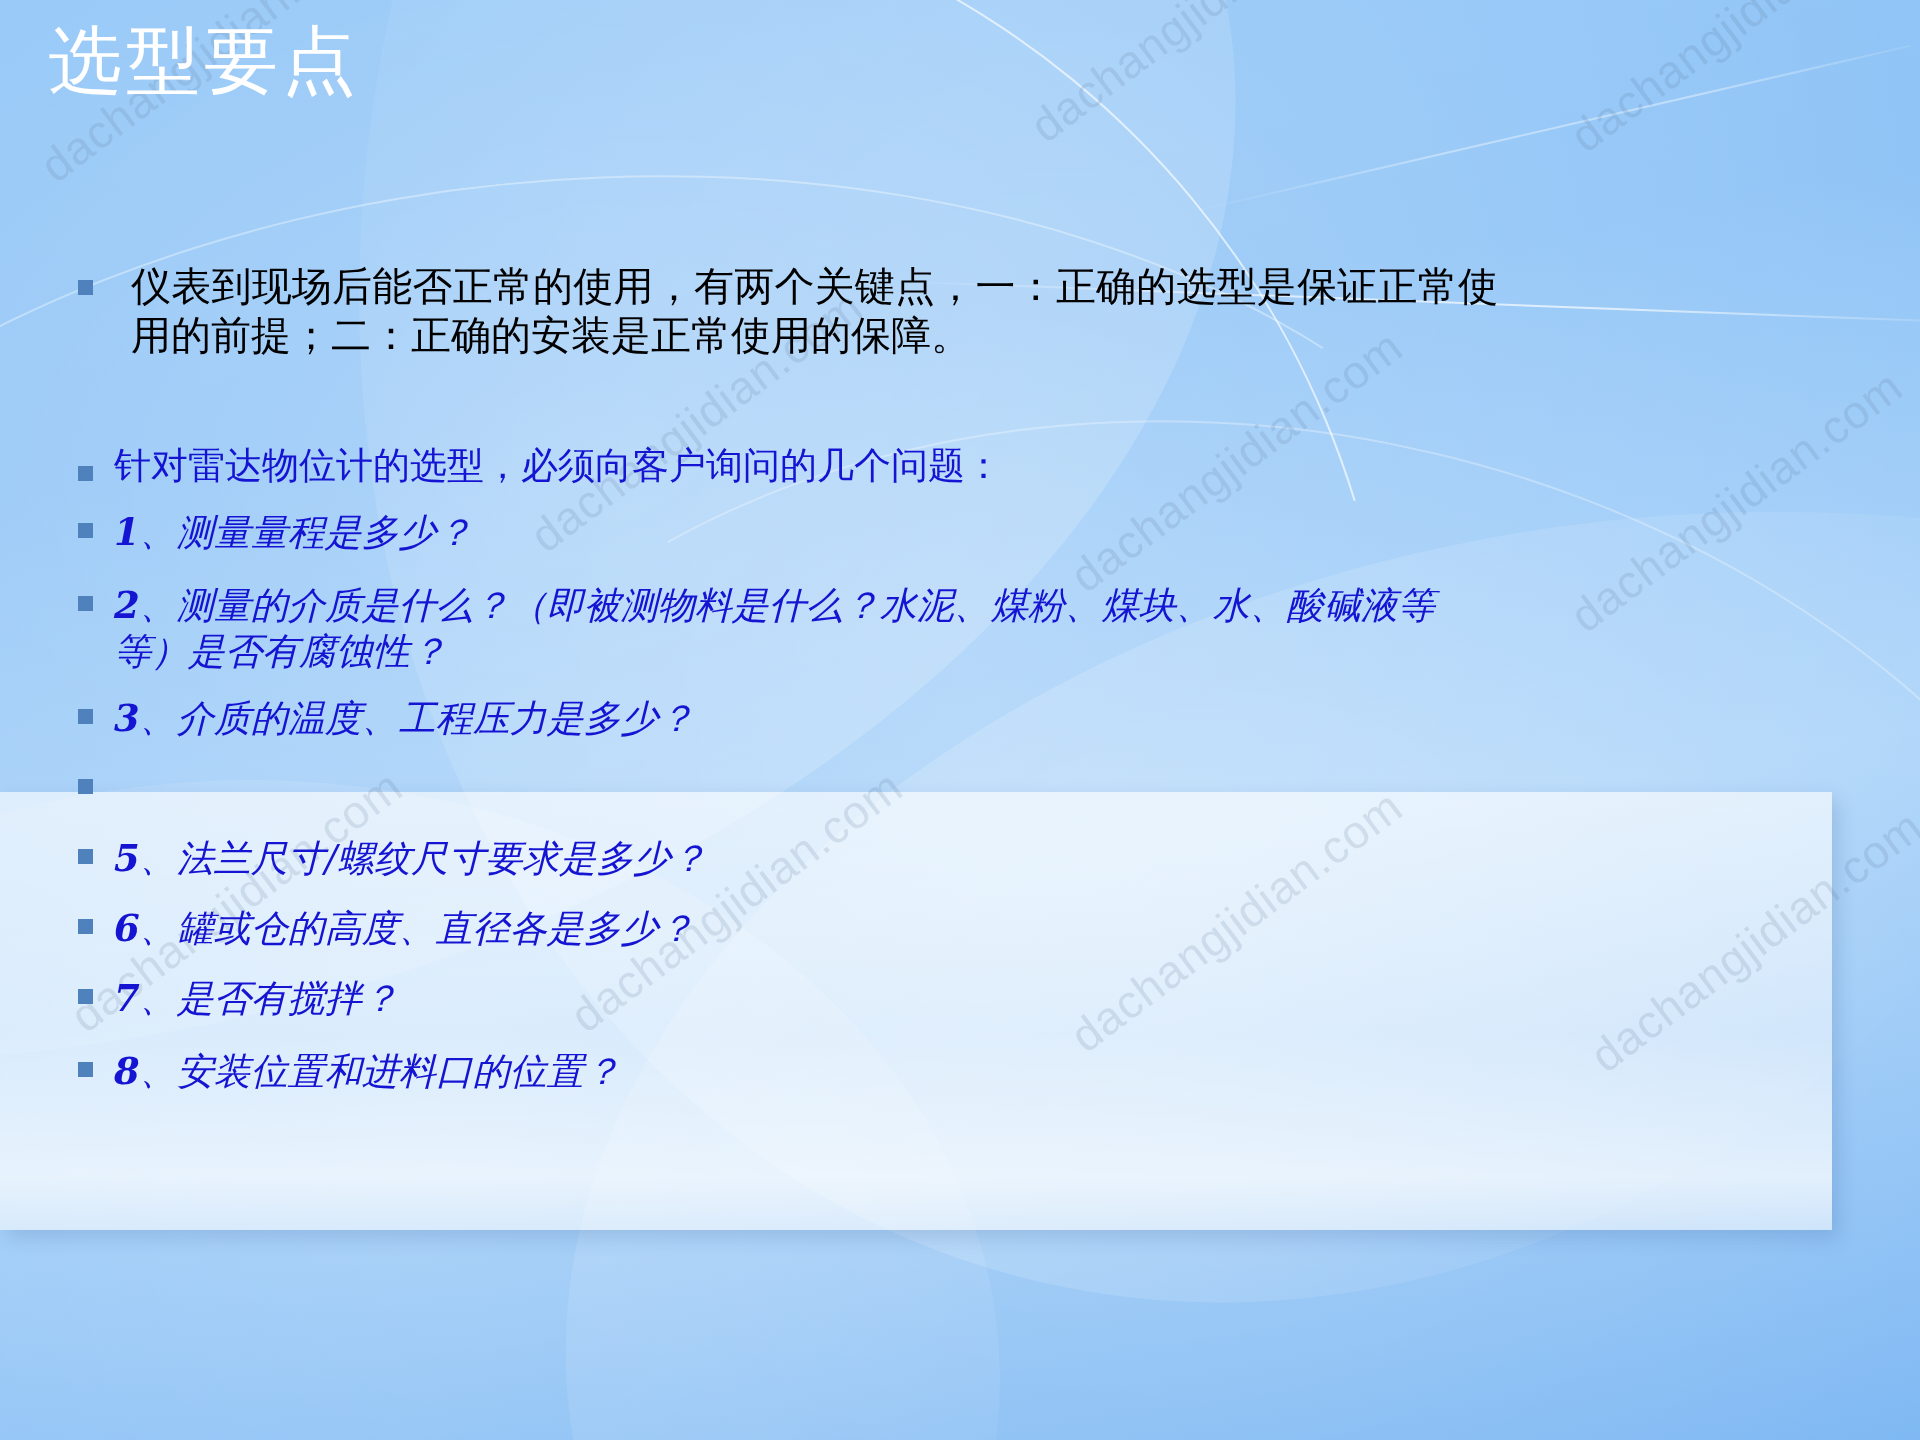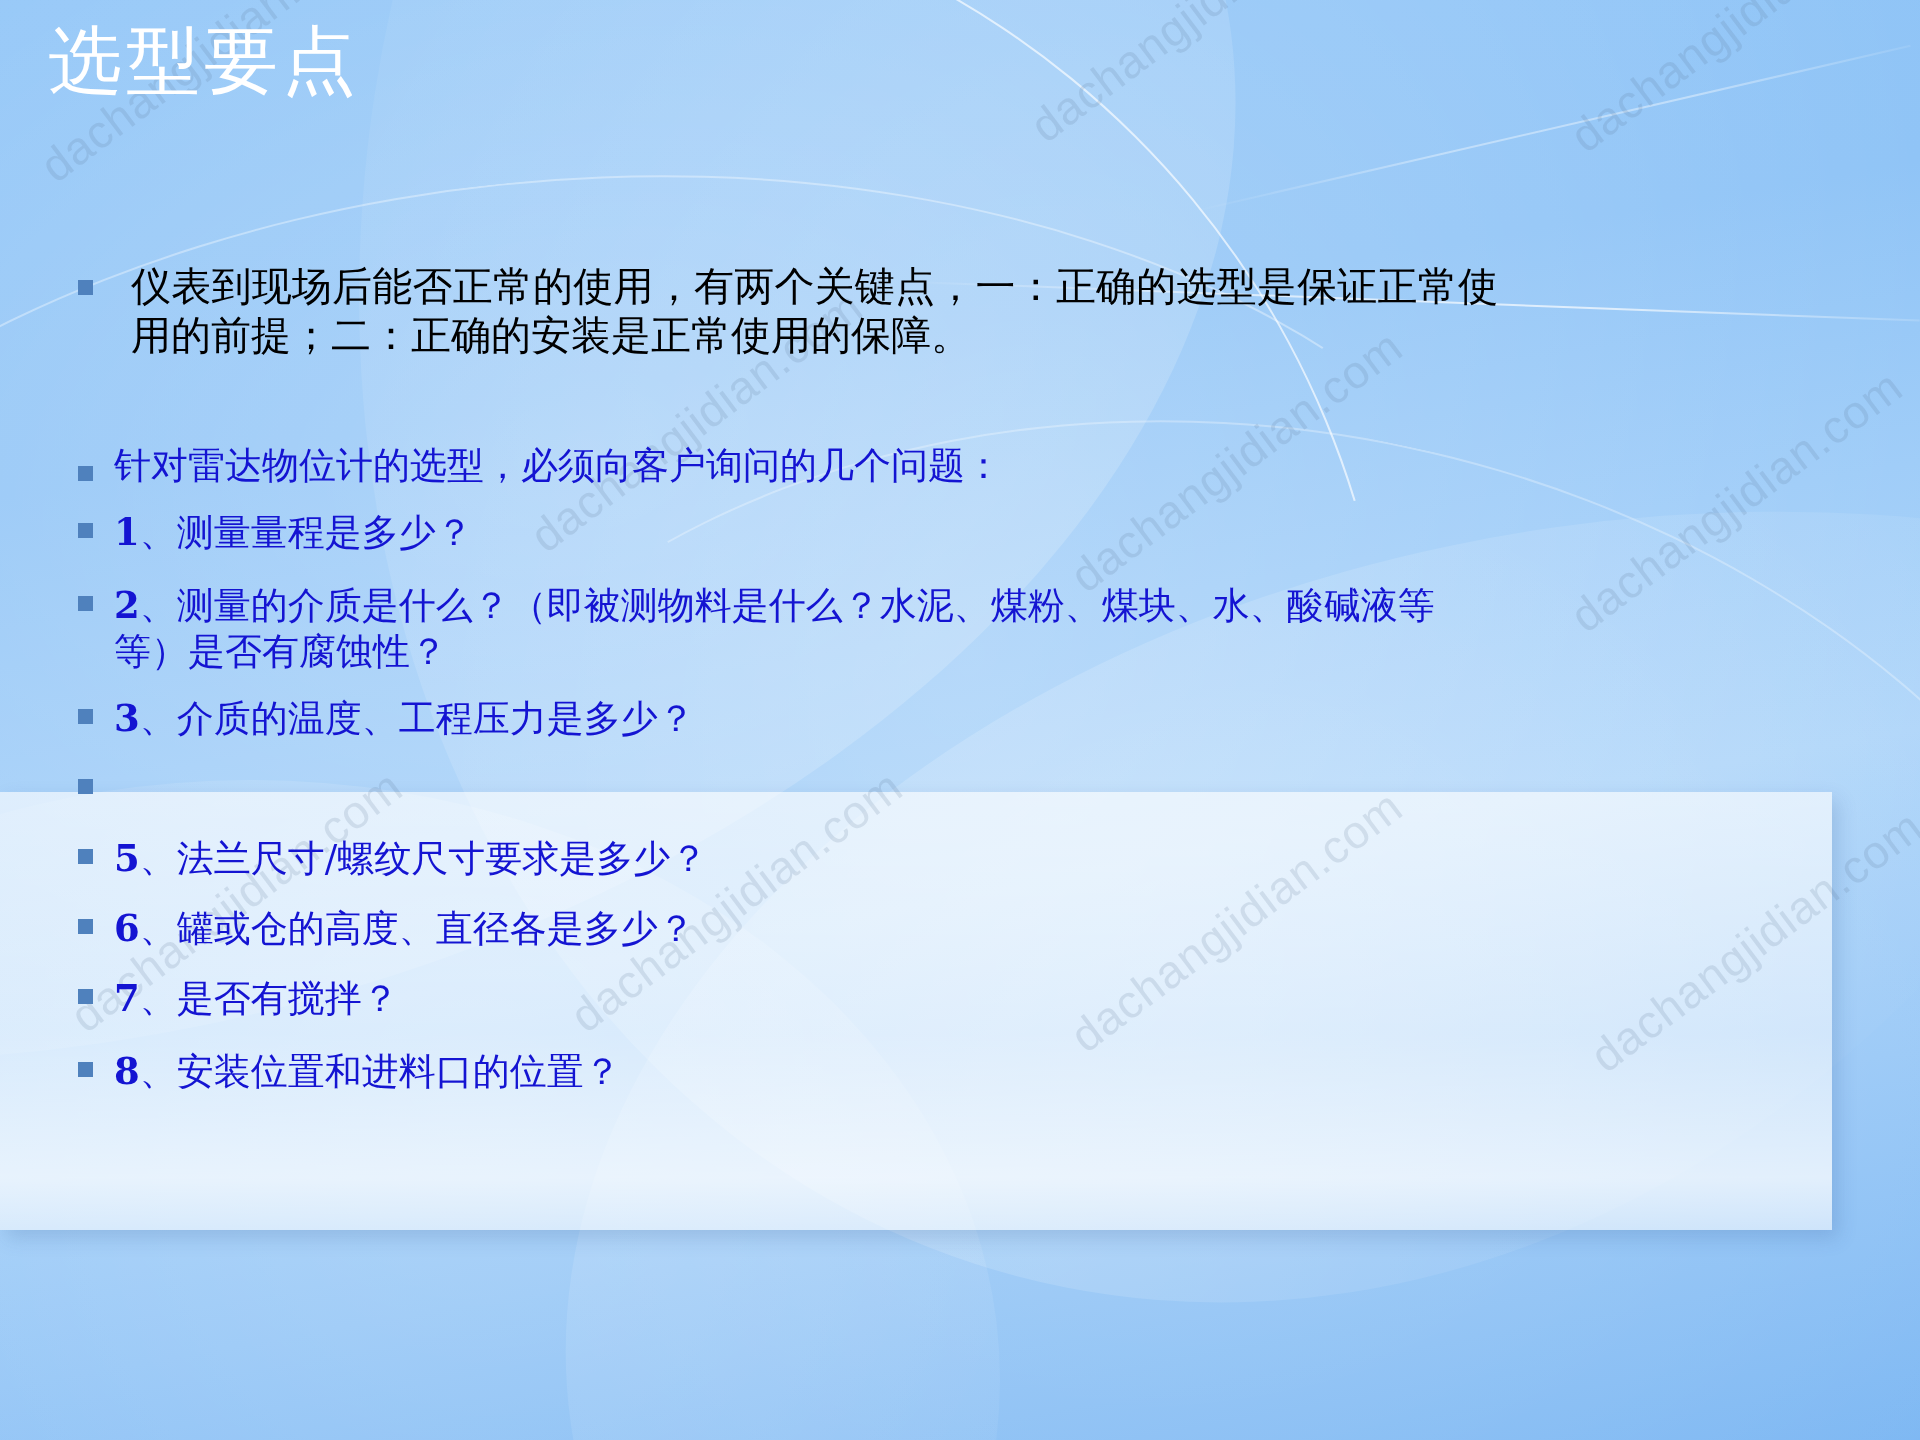--- a/index.html
+++ b/index.html
@@ -133,21 +133,21 @@
     margin-left: 17px;
   }
   #para-1 .sq { margin-top: 18px; }
 
   
   #para-intro { left: 78px; top: 443px; width: 1500px; align-items: center; }
   #para-intro .btext { color: #1414d2; font-size: 37px; line-height: 1.25; }
   #para-intro .sq { margin-top: 14px; }
 
   
-  .qrow .btext { color: #1414d2; font-size: 37px; line-height: 1.25; }
+  .qrow .btext { color: #1414d2; font-size: 37px; line-height: 1.25; font-style: italic; }
   .qrow .sq { margin-top: 14px; }
   .qnum { font-weight: bold; }
 
   #q-1 { left: 78px; top: 509px; width: 1500px; }
   #q-2 { left: 78px; top: 582px; width: 1420px; }
   #q-3 { left: 78px; top: 695px; width: 1500px; }
   #q-4 { left: 78px; top: 765px; width: 1500px; }
   #q-5 { left: 78px; top: 835px; width: 1500px; }
   #q-6 { left: 78px; top: 905px; width: 1500px; text-align: center; }
   #q-7 { left: 78px; top: 975px; width: 1500px; }

